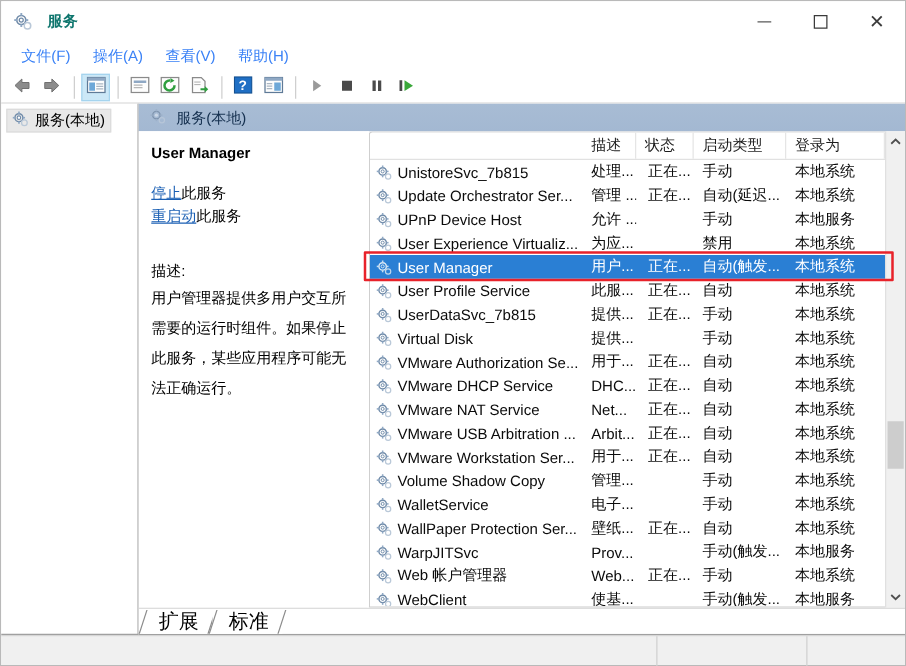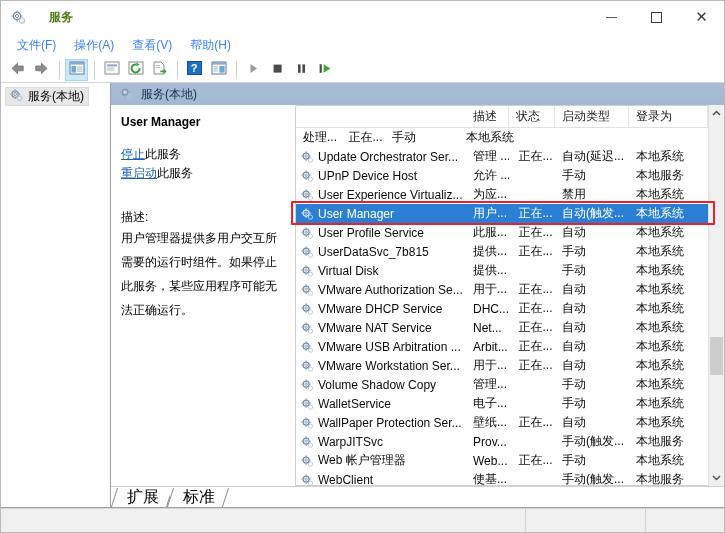--- a/index.html
+++ b/index.html
@@ -21,21 +21,21 @@
 
   
   .titlebar {
     height: 32px; flex: 0 0 32px;
     display: flex; align-items: center;
     background: #ffffff;
     padding-left: 9px;
   }
   .title-icon { width: 16px; height: 16px; flex: 0 0 16px; position: relative; }
   .title-text {
-    margin-left: 23px; font-size: 12px; color: #4d7c0f;
+    margin-left: 12px; font-size: 12px; color: #0f766e;
     font-weight: bold; letter-spacing: .3px;
   }
   .win-controls { margin-left: auto; display: flex; height: 32px; }
   .win-btn {
     width: 45px; height: 32px;
     display: flex; align-items: center; justify-content: center;
     color: #3b3b3b;
   }
   .glyph-min { width: 11px; height: 1px; background: #5a5a5a; display:block; }
   .glyph-max { width: 11px; height: 11px; border: 1px solid #3b3b3b; display:block; }
@@ -477,20 +477,34 @@
               </div>
             <div class="col c-start">
                 <span>启动类型</span>
               </div>
             <div class="col c-logon last">
                 <span>登录为</span>
               </div>
           </div>
           <div class="list-body" id="list-body">
               <div class="row">
+                <div class="cell n">
+                  <svg class="svc-ico" viewBox="0 0 16 16">
+                    <circle cx="7" cy="7" r="3.4" fill="none" stroke="#6f8aa8" stroke-width="1.3"></circle>
+                    <circle cx="7" cy="7" r="1.4" fill="#ffffff" stroke="#6f8aa8" stroke-width="0.9"></circle>
+                    <g fill="#8fa8c4">
+                      <rect x="6.3" y="1.6" width="1.4" height="2"></rect>
+                      <rect x="6.3" y="10.4" width="1.4" height="2"></rect>
+                      <rect x="1.6" y="6.3" width="2" height="1.4"></rect>
+                      <rect x="10.4" y="6.3" width="2" height="1.4"></rect>
+                    </g>
+                    <circle cx="12" cy="11.6" r="2.4" fill="none" stroke="#b9c8d8" stroke-width="1.1"></circle>
+                  </svg>
+                  <span>UnistoreSvc_7b815</span>
+                </div>
                 <div class="cell d">
                   <span>处理...</span>
                 </div>
                 <div class="cell s">
                   <span>正在...</span>
                 </div>
                 <div class="cell t">
                   <span>手动</span>
                 </div>
                 <div class="cell l">

